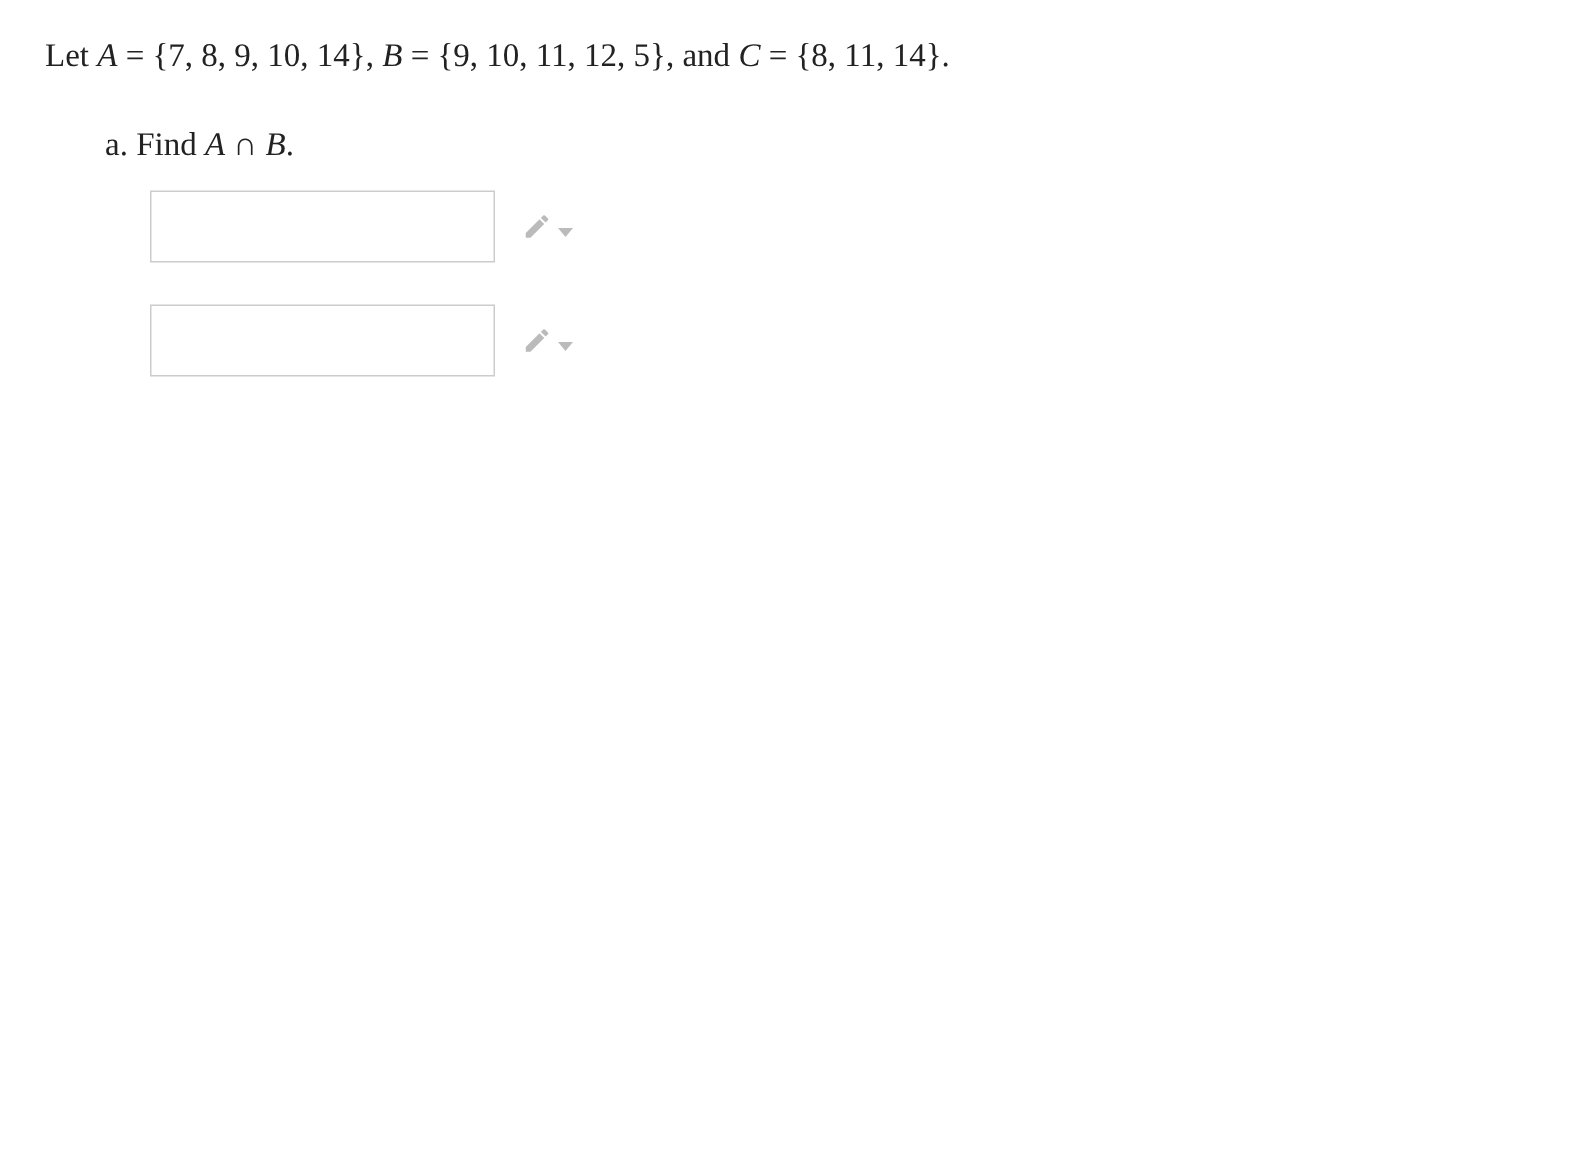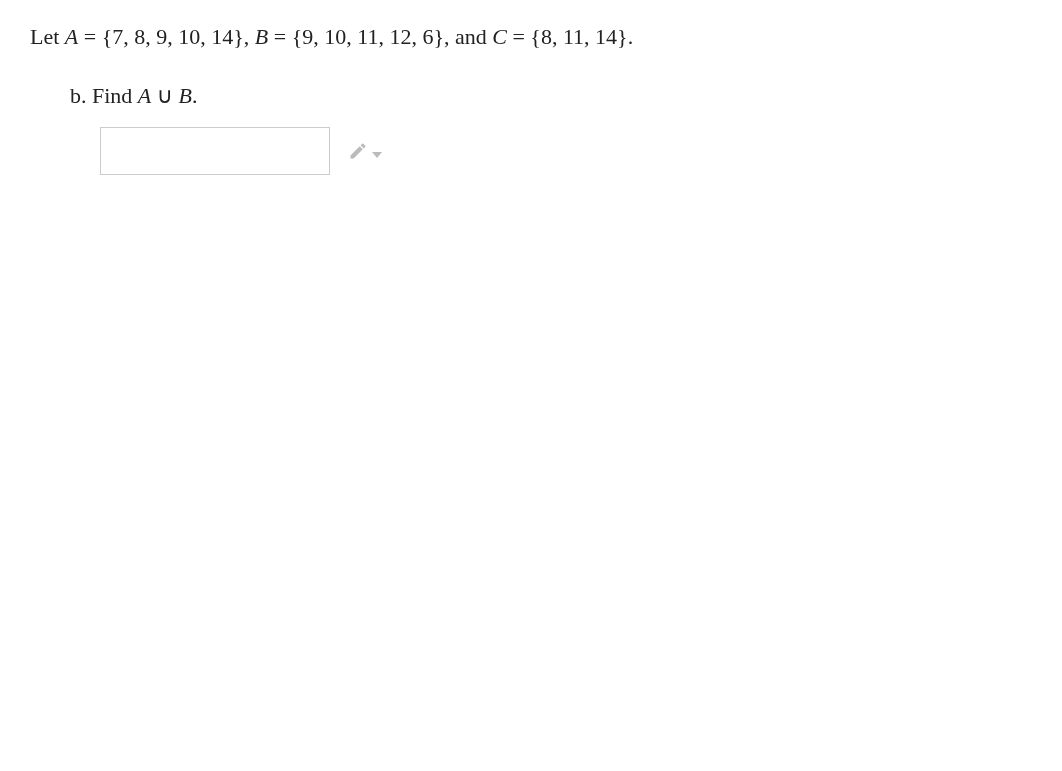--- a/index.html
+++ b/index.html
@@ -60,31 +60,42 @@
     border-right: 5px solid transparent;
     border-top: 6px solid #bbb;
     margin-left: 4px;
     margin-top: 8px;
   }
 </style>
 </head>
 <body>
 
 <div class="intro">
-  <span>Let </span><span class="mi">A</span><span> = {7, 8, 9, 10, 14}, </span><span class="mi">B</span><span> = {9, 10, 11, 12, 6}, </span><span>and </span><span class="mi">C</span><span> = {8, 11, 14}.</span>
+  <span>Let </span><span class="mi">A</span><span> = {7, 8, 9, 10, 14}, </span><span class="mi">B</span><span> = {9, 10, 11, 12, 5}, </span><span>and </span><span class="mi">C</span><span> = {8, 11, 14}.</span>
 </div>
 
 <div class="question-list">
 
+  <div class="question">
+    <div class="qlabel">
+      <span>a.</span>
+      <span>Find </span><span><span class="mi">A</span> ∩ <span class="mi">B</span>.</span>
+    </div>
+    <div class="answer-row">
+      <input type="text" class="answer-input" style="">
+      <span class="pencil-btn">
+        <svg viewBox="0 0 24 24" fill="currentColor">
+          <path d="M3 17.25V21h3.75l11-11.03-3.75-3.75L3 17.25zM20.71 7.04a1 1 0 0 0 0-1.41l-2.34-2.34a1 1 0 0 0-1.41 0l-1.83 1.83 3.75 3.75 1.83-1.83z"></path>
+        </svg>
+        <span class="caret"></span>
+      </span>
+    </div>
+  </div>
 
   <div class="question">
-    <div class="qlabel">
-      <span>b.</span>
-      <span>Find </span><span><span class="mi">A</span> ∪ <span class="mi">B</span>.</span>
-    </div>
     <div class="answer-row">
       <input type="text" class="answer-input" style="">
       <span class="pencil-btn">
         <svg viewBox="0 0 24 24" fill="currentColor">
           <path d="M3 17.25V21h3.75l11-11.03-3.75-3.75L3 17.25zM20.71 7.04a1 1 0 0 0 0-1.41l-2.34-2.34a1 1 0 0 0-1.41 0l-1.83 1.83 3.75 3.75 1.83-1.83z"></path>
         </svg>
         <span class="caret"></span>
       </span>
     </div>
   </div>

